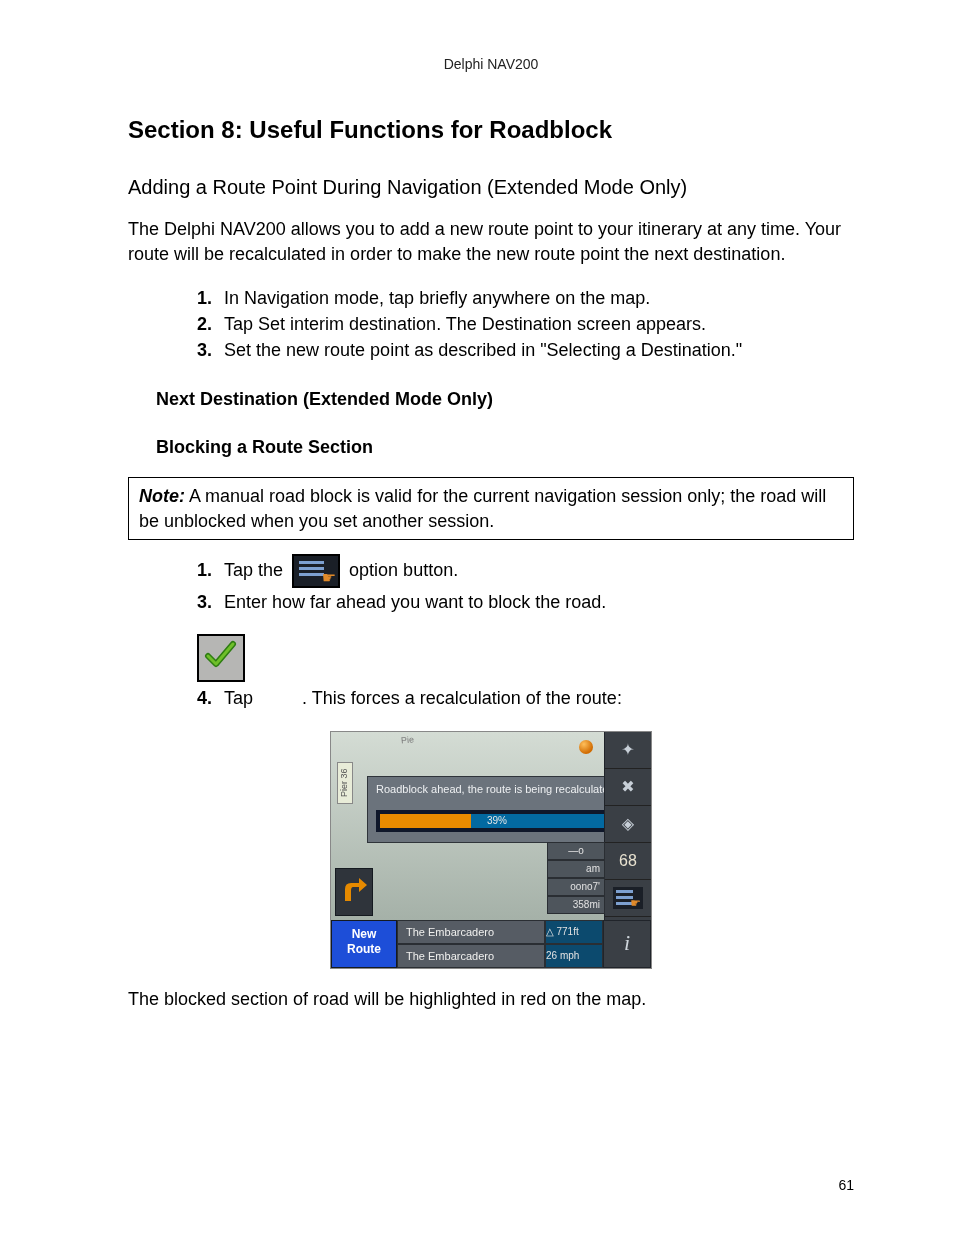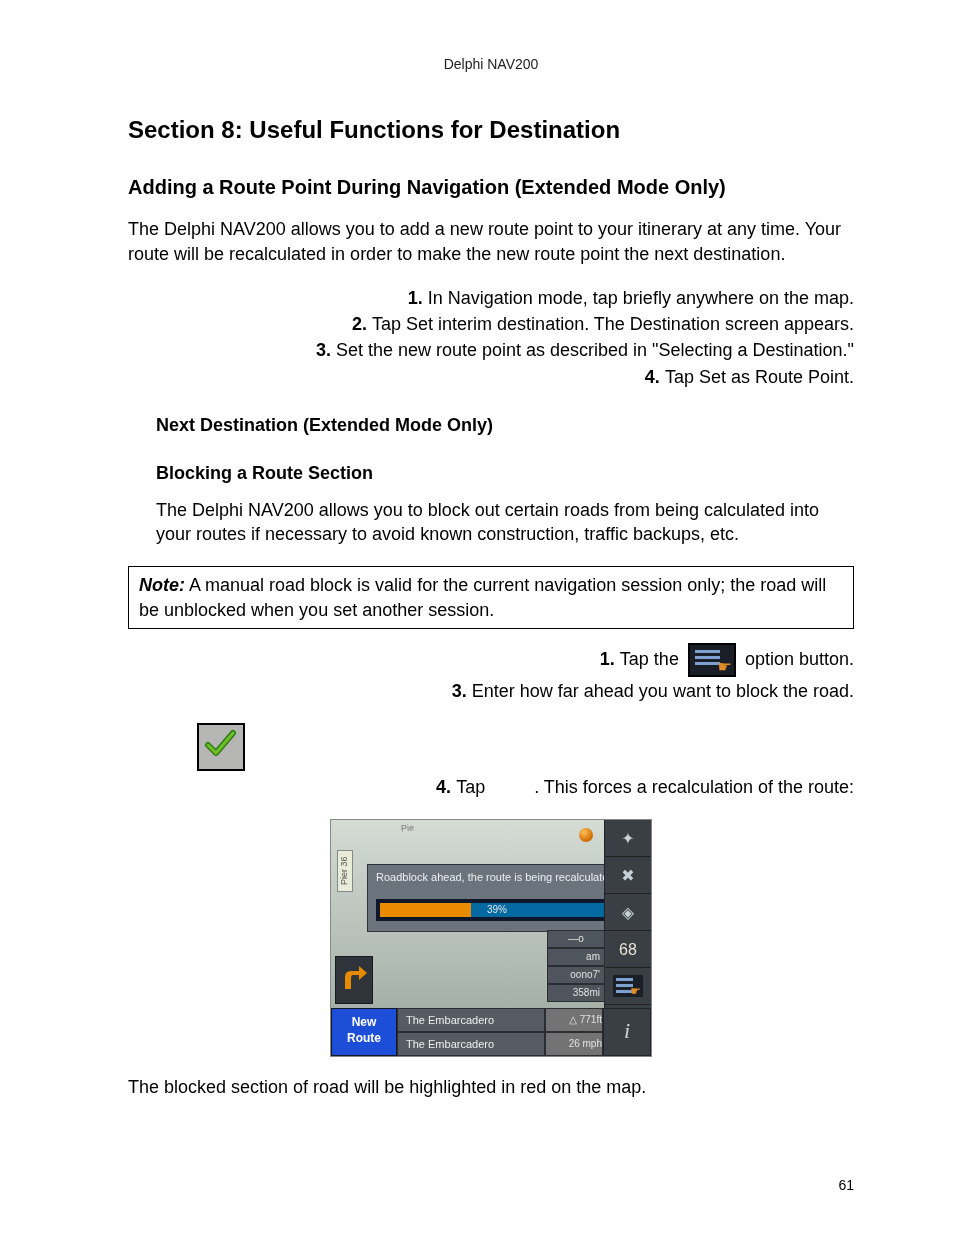--- a/index.html
+++ b/index.html
@@ -24,34 +24,33 @@
     color: #222;
     margin-bottom: 40px;
   }
   h1.section-title {
     font-size: 24px;
     font-weight: bold;
     margin: 0 0 28px 0;
   }
   h2.sub-title {
     font-size: 20px;
-    font-weight: bold;
+    font-weight: normal;
     margin: 0 0 16px 0;
   }
   p.body {
     margin: 8px 0 20px 0;
   }
   ol.numlist {
     margin: 0 0 20px 0;
     padding-left: 65px;
   }
   ol.numlist li {
     padding-left: 4px;
     margin-bottom: 2px;
-    text-align: right;
   }
   ol.numlist li .num {
     font-weight: bold;
     display: inline-block;
     min-width: 22px;
   }
   .indent-block {
     margin-left: 28px;
     margin-right: 0;
   }
@@ -260,25 +259,25 @@
     padding-left: 8px;
     line-height: 22px;
   }
   .device .bottom .rightcol {
     width: 58px;
     display: flex;
     flex-direction: column;
   }
   .device .bottom .rightcol .rc {
     flex: 1;
-    background: #737373;
+    background: #0c4a6e;
     border: 1px solid #2a2e33;
     color: #e2e2e2;
     font-size: 10px;
-    text-align: right;
+    text-align: left;
     line-height: 22px;
   }
   .device .bottom .ibtn {
     width: 46px;
     background: #3a3f45;
     border: 1px solid #20242a;
     color: #cfd6dc;
     font-family: Georgia, serif;
     font-style: italic;
     font-size: 22px;
@@ -306,38 +305,36 @@
   
   ol.numlist { list-style: none; }
 </style>
 </head>
 <body>
 
 <div class="page">
 
   <div class="running-head">Delphi NAV200</div>
 
-  <h1 class="section-title">Section 8:   Useful Functions for Destination</h1>
+  <h1 class="section-title">Section 8:   Useful Functions for Roadblock</h1>
 
   <h2 class="sub-title">Adding a Route Point During Navigation (Extended Mode Only)</h2>
 
   <p class="body">The Delphi NAV200 allows you to add a new route point to your itinerary at any time. Your route will be recalculated in order to make the new route point the next destination.</p>
 
   <ol class="numlist">
     <li><span class="num">1.</span>&nbsp;<span>In Navigation mode, tap briefly anywhere on the map.</span></li>
     <li><span class="num">2.</span>&nbsp;<span>Tap Set interim destination. The Destination screen appears.</span></li>
     <li><span class="num">3.</span>&nbsp;<span>Set the new route point as described in "Selecting a Destination."</span></li>
-    <li><span class="num">4.</span>&nbsp;<span>Tap Set as Route Point.</span></li>
   </ol>
 
   <div class="indent-block">
     <h3 class="sub-sub">Next Destination (Extended Mode Only)</h3>
 
     <h3 class="sub-sub">Blocking a Route Section</h3>
-    <p class="body">The Delphi NAV200 allows you to block out certain roads from being calculated into your routes if necessary to avoid known construction, traffic backups, etc.</p>
   </div>
 
   <div class="note-box">
     <span class="note-label">Note:</span><span> A manual road block is valid for the current navigation session only; the road will be unblocked when you set another session.</span>
   </div>
 
   <ol class="numlist">
     <li>
       <span class="num">1.</span>&nbsp;<span>Tap the </span>
       <span class="inline-icon">

